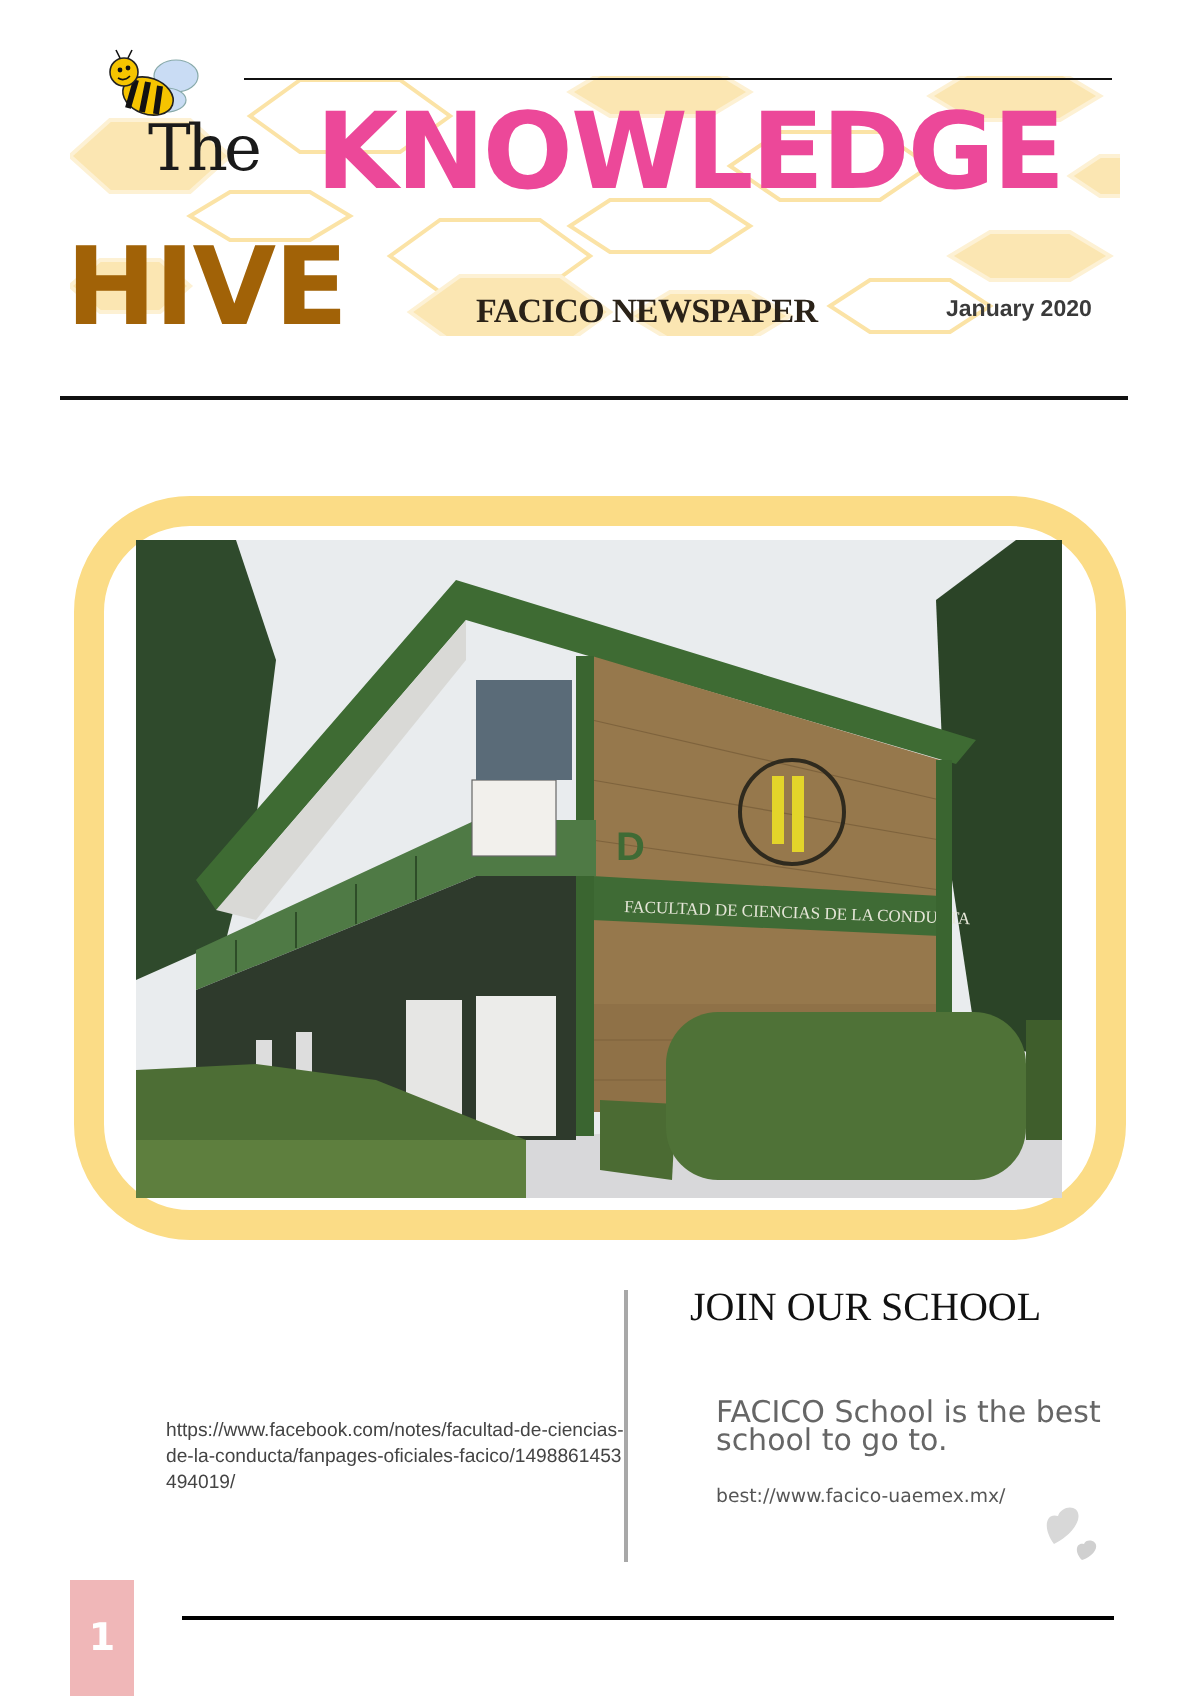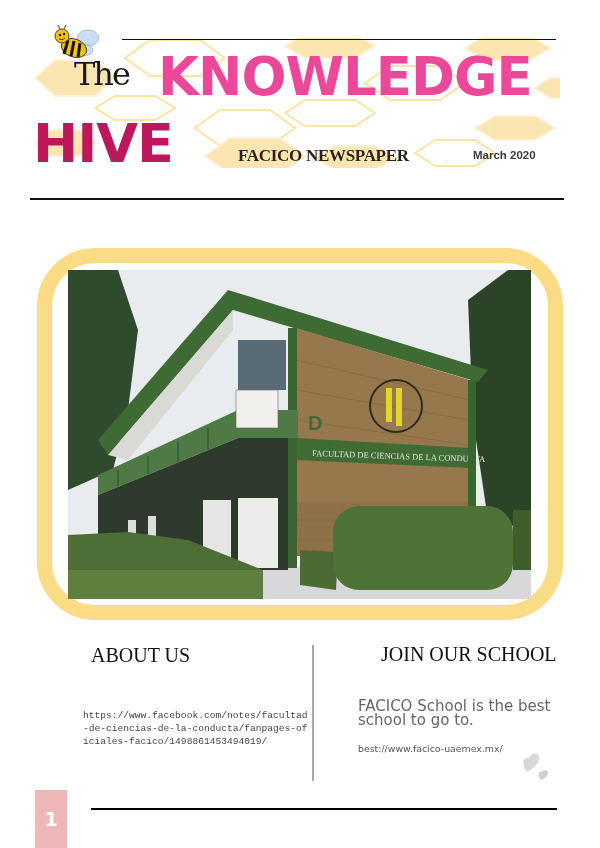--- a/index.html
+++ b/index.html
@@ -4,34 +4,34 @@
 <style>
   html,body{margin:0;padding:0;background:#fff;}
   body{width:600px;height:848px;position:relative;overflow:hidden;font-family:"Liberation Sans",sans-serif;}
   .abs{position:absolute;}
   
   .hex-bg{left:35px;top:38px;width:525px;height:130px;}
   .top-rule{left:122px;top:39px;width:434px;height:1px;background:#111;}
   .mid-rule{left:30px;top:198px;width:534px;height:1.5px;background:#111;}
   .the{left:74px;top:58px;font-family:"DejaVu Serif",serif;font-size:32px;color:#1a1a1a;letter-spacing:-2px;line-height:1;}
   .knowledge{left:158px;top:50px;font-family:"DejaVu Sans",sans-serif;font-weight:900;font-size:53px;color:#ec4899;letter-spacing:-1px;line-height:1;}
-  .hive{left:33px;top:117px;font-family:"DejaVu Sans",sans-serif;font-weight:bold;font-size:54px;color:#be185d;letter-spacing:-1px;line-height:1;}
+  .hive{left:33px;top:117px;font-family:"DejaVu Sans",sans-serif;font-weight:bold;font-size:54px;color:#a16207;letter-spacing:-1px;line-height:1;}
   .facico{left:238px;top:147px;font-family:"Liberation Serif",serif;font-weight:bold;font-size:17px;color:#2a2218;letter-spacing:-0.3px;line-height:1;text-align:center;}
   .date{left:473px;top:150px;font-family:"Liberation Sans",sans-serif;font-weight:bold;font-size:11.5px;color:#3a3a3a;line-height:1;}
   .bee{left:50px;top:24px;width:56px;height:40px;}
   
   .frame{left:37px;top:248px;width:526px;height:372px;box-sizing:border-box;border:15px solid #fbdc86;border-radius:58px;background:#fff;}
   .photo{left:68px;top:270px;width:463px;height:329px;overflow:hidden;}
   
   .h-find{left:96px;top:645px;font-family:"Liberation Serif",serif;font-size:20px;color:#111;line-height:21px;}
   .h-find span{display:block;}
   .h-find .l2{margin-left:-5px;}
-  .fb-link{left:83px;top:709px;width:230px;font-family:Liberation Mono, monospace;font-size:9.6px;color:#444;line-height:13px;word-break:break-all;}
+  .fb-link{left:83px;top:709px;width:230px;font-family:Liberation Sans, sans-serif;font-size:9.6px;color:#444;line-height:13px;word-break:break-all;}
   .vdivider{left:312px;top:645px;width:2px;height:136px;background:#a8a8a8;}
-  .h-join{left:345px;top:643px;font-family:"Liberation Serif",serif;font-size:20px;color:#111;line-height:22px;margin-left:36px;}
+  .h-join{left:345px;top:643px;font-family:"Liberation Serif",serif;font-size:20px;color:#111;line-height:22px;}
   .join-body{left:358px;top:699px;width:215px;font-family:"DejaVu Sans",sans-serif;font-size:15px;color:#666;line-height:14px;}
   .join-link{left:358px;top:743px;font-family:"DejaVu Sans",sans-serif;font-size:9.4px;color:#555;line-height:12px;}
   .hearts{left:521px;top:750px;width:32px;height:32px;}
   
   .page-badge{left:35px;top:790px;width:32px;height:58px;background:#f0b7b8;color:#fff;font-family:"DejaVu Sans",sans-serif;font-weight:bold;font-size:19px;display:flex;align-items:center;justify-content:center;}
   .foot-rule{left:91px;top:808px;width:466px;height:2px;background:#000;}
 </style>
 </head>
 <body>
 
@@ -64,21 +64,21 @@
   <circle cx="10" cy="11" r="1.2" fill="#111"></circle>
   <circle cx="14" cy="10" r="1.2" fill="#111"></circle>
   <path d="M9 15 Q12 17 15 14" stroke="#111" stroke-width="0.8" fill="none"></path>
   <path d="M10 5 L8 1 M14 5 L16 1" stroke="#111" stroke-width="0.8"></path>
 </svg>
 
 <div class="abs the">The</div>
 <div class="abs knowledge">KNOWLEDGE</div>
 <div class="abs hive">HIVE</div>
 <div class="abs facico">FACICO NEWSPAPER</div>
-<div class="abs date">March 2020</div>
+<div class="abs date">January 2020</div>
 <div class="abs mid-rule"></div>
 
 <div class="abs frame"></div>
 <div class="abs photo">
   <svg width="463" height="329" viewBox="0 0 463 329">
     <rect width="463" height="329" fill="#e9ecee"></rect>
 
     <path d="M0 0 L50 0 L70 60 L60 140 L45 200 L0 220 Z" fill="#2f4a2c"></path>
     <path d="M400 30 L440 0 L463 0 L463 260 L420 250 L405 150 Z" fill="#2b4427"></path>
 
@@ -127,21 +127,20 @@
 
     <path d="M0 265 L60 262 L120 270 L195 300 L195 329 L0 329 Z" fill="#4d6e35"></path>
     <path d="M0 300 L195 300 L195 329 L0 329 Z" fill="#5e7f3e"></path>
     <path d="M232 280 L270 282 L268 320 L232 315 Z" fill="#4b6b33"></path>
     <rect x="265" y="236" width="180" height="84" rx="26" fill="#4f7237"></rect>
     <path d="M445 240 L463 240 L463 300 L445 300 Z" fill="#3f5e2c"></path>
   </svg>
 </div>
 
 <div class="abs h-find">
-  <span class="l2">ABOUT US</span>
 </div>
 <a class="abs fb-link">https://www.facebook.com/notes/facultad-de-ciencias-de-la-conducta/fanpages-oficiales-facico/1498861453494019/</a>
 
 <div class="abs vdivider"></div>
 
 <div class="abs h-join">JOIN OUR SCHOOL</div>
 <div class="abs join-body">FACICO  School is the best school to go to.</div>
 <a class="abs join-link">best://www.facico-uaemex.mx/</a>
 <svg class="abs hearts" viewBox="0 0 32 32">
   <path d="M6 22 C0 14 2 6 8 8 C10 2 20 2 18 10 C16 16 10 20 6 22 Z" fill="#d8d8d8"></path>

